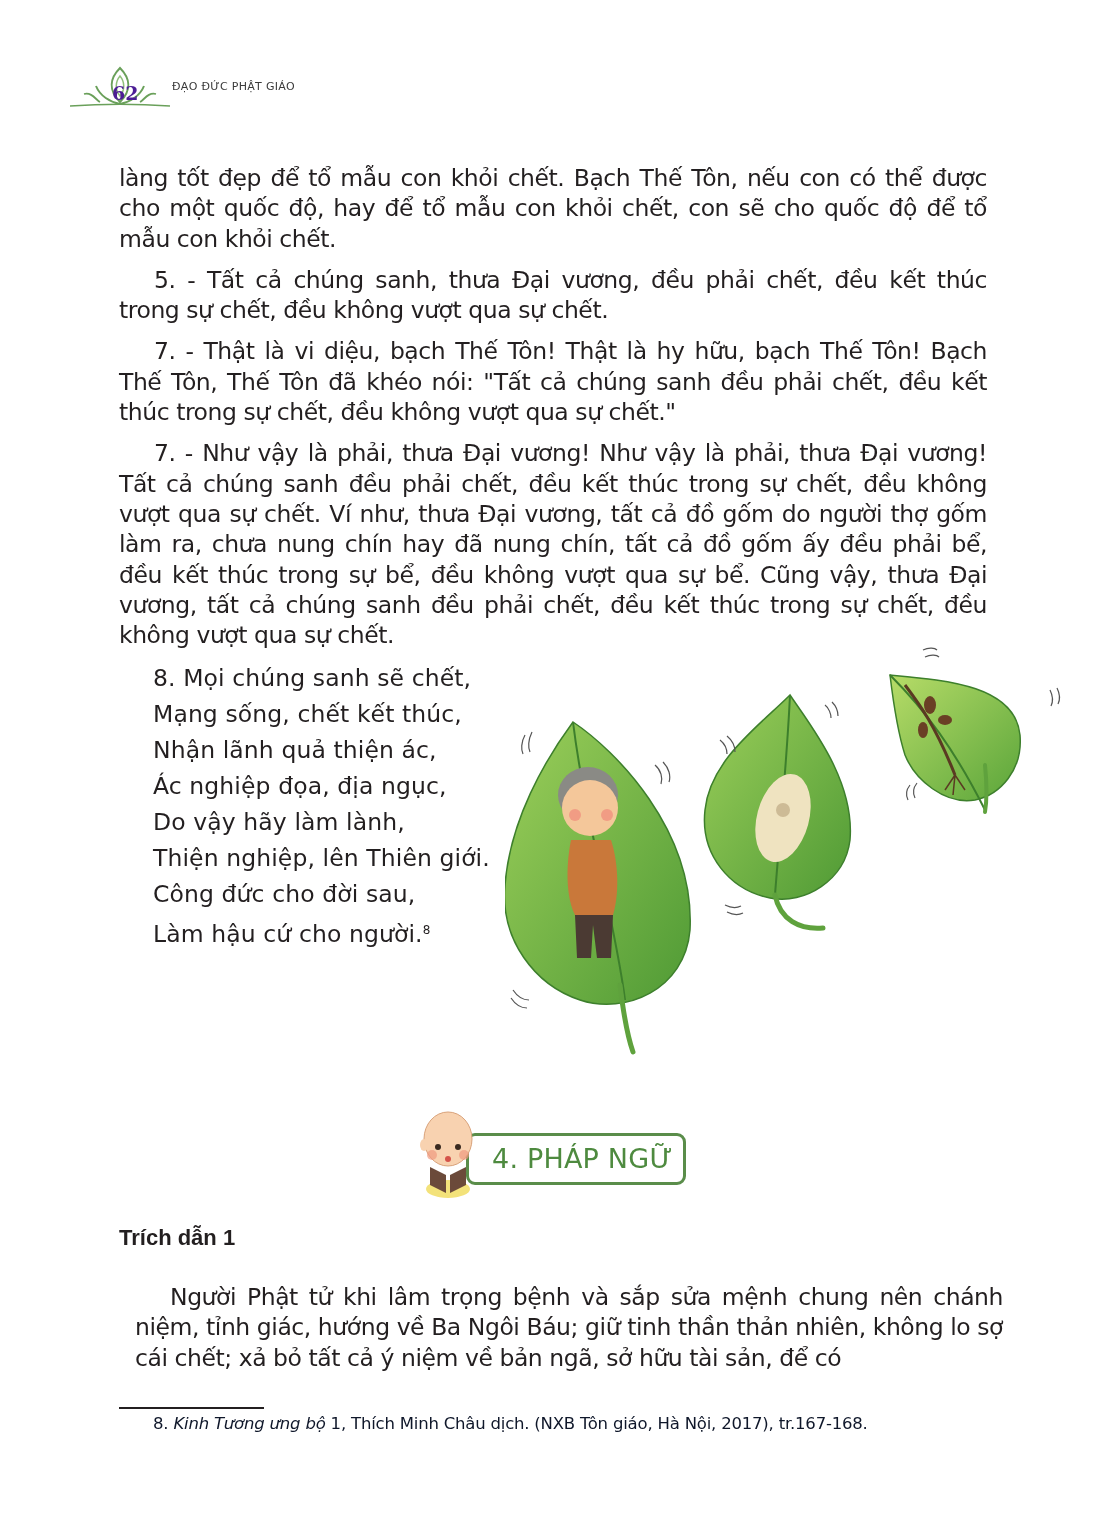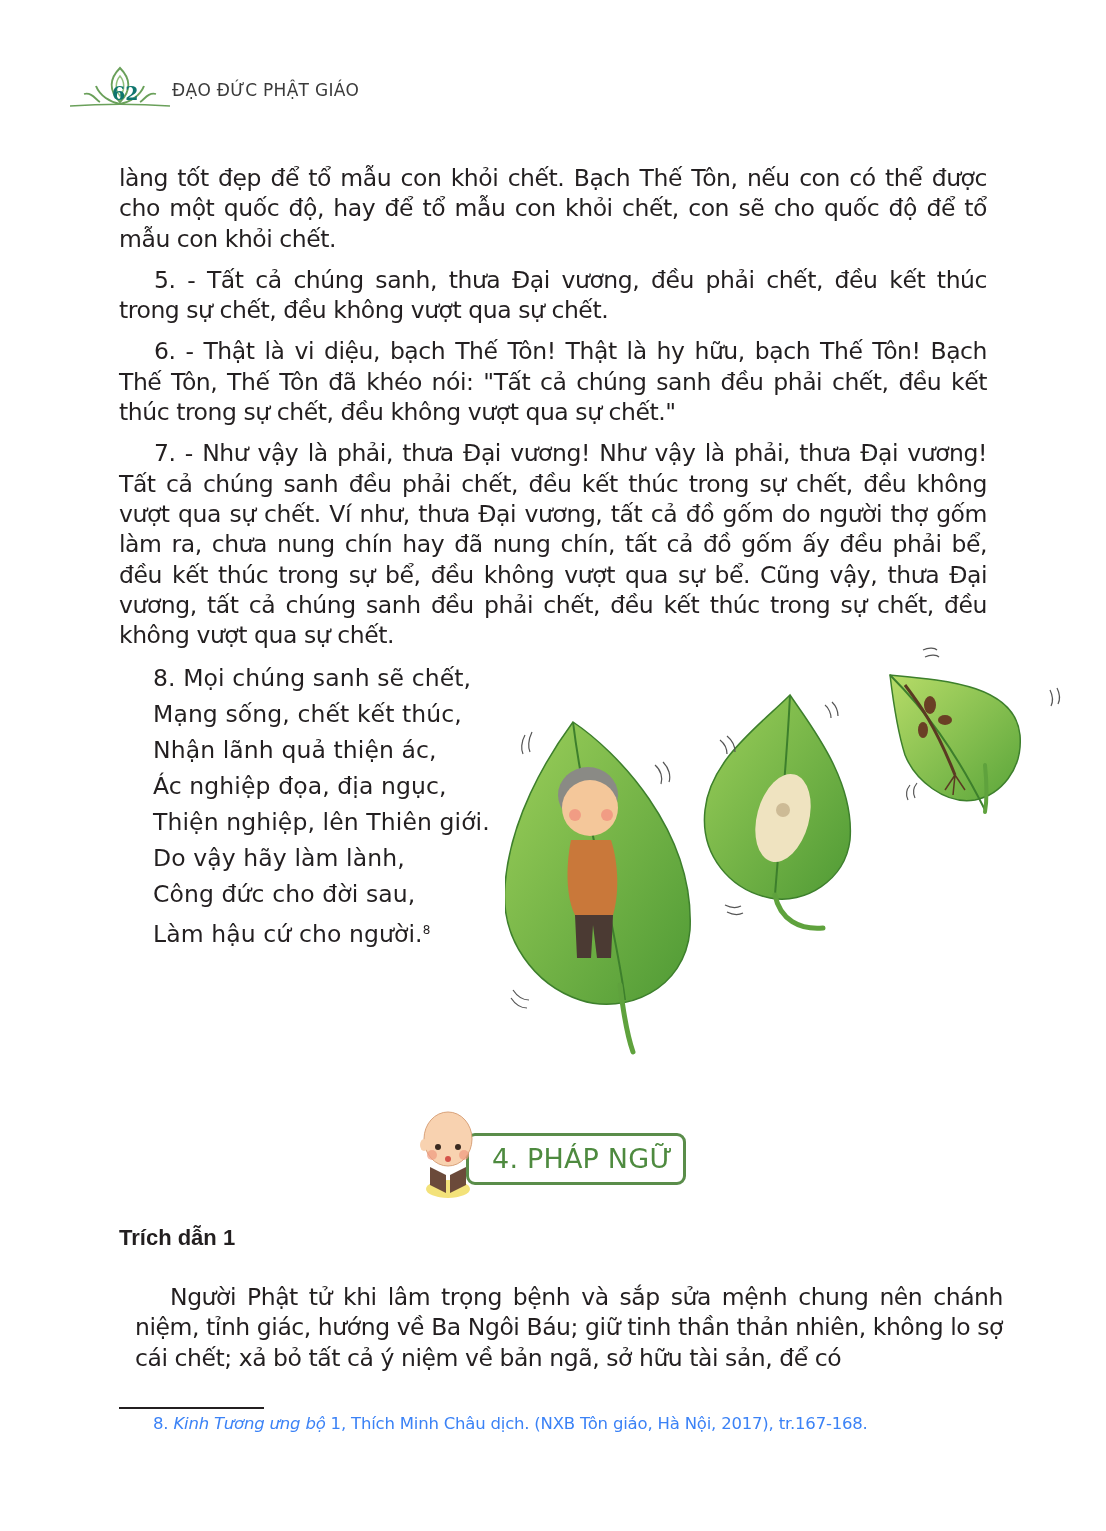--- a/index.html
+++ b/index.html
@@ -1,35 +1,35 @@
 <!DOCTYPE html>
 <html><head>
 <meta charset="utf-8">
 <style>
   html, body { margin:0; padding:0; background:#ffffff; }
   body { width:1106px; height:1531px; position:relative; overflow:hidden; font-family:"DejaVu Sans", sans-serif; color:#231f20; }
   .header { position:absolute; left:70px; top:64px; width:340px; height:50px; }
   .header .logo { position:absolute; left:0; top:0; width:100px; height:48px; }
-  .header .page-num { position:absolute; left:42px; top:18px; font-family:"DejaVu Serif", serif; font-size:19px; font-weight:bold; color:#0f766e; }
-  .header .book-title { position:absolute; left:102px; top:16px; font-size:17px; letter-spacing:0.3px; color:#3a3a3a; }
+  .header .page-num { position:absolute; left:42px; top:18px; font-family:"DejaVu Serif", serif; font-size:19px; font-weight:bold; color:#4c1d95; }
+  .header .book-title { position:absolute; left:102px; top:16px; font-size:11px; letter-spacing:0.3px; color:#3a3a3a; }
   .body-text { position:absolute; left:119px; width:868px; font-size:23.5px; line-height:30.3px; text-align:justify; letter-spacing:-0.45px; }
   .body-text p { margin:0 0 11px 0; }
   .indent { text-indent:35px; }
   .verse { position:absolute; left:153px; top:660px; font-size:23.5px; line-height:36px; letter-spacing:0.1px; }
   .verse div { white-space:nowrap; }
   sup { font-size:12px; vertical-align:8px; }
   .illustration { position:absolute; left:505px; top:640px; width:560px; height:420px; }
   .section-badge { position:absolute; left:416px; top:1105px; width:275px; height:95px; }
   .section-box { position:absolute; left:50px; top:28px; width:220px; height:52px; border:3px solid #5a8d4a; border-radius:9px; box-sizing:border-box; background:#fff; }
   .section-title { position:absolute; left:76px; top:38px; font-size:27px; font-weight:normal; color:#4e8a3f; letter-spacing:0.2px; white-space:nowrap; }
   .monk { position:absolute; left:0; top:0; width:70px; height:95px; }
   .subhead { position:absolute; left:119px; top:1225px; font-size:22px; font-weight:bold; font-family:"Liberation Sans", sans-serif; }
   .quote { position:absolute; left:119px; top:1266px; width:868px; font-size:23.5px; line-height:30.3px; text-align:justify; letter-spacing:-0.45px; }
   .footnote-rule { position:absolute; left:119px; top:1407px; width:145px; height:2px; background:#231f20; }
-  .footnote { position:absolute; left:153px; top:1414px; font-size:16.5px; color:#3b82f6; letter-spacing:-0.2px; }
+  .footnote { position:absolute; left:153px; top:1414px; font-size:16.5px; color:#0f172a; letter-spacing:-0.2px; }
   .footnote i { font-style:italic; }
 </style>
 </head>
 <body>
 
 <div class="header">
   <svg class="logo" viewBox="0 0 100 48">
     <path d="M50 4 C40 14 38 26 50 38 C62 26 60 14 50 4 Z" fill="none" stroke="#6aa05a" stroke-width="2"></path>
     <path d="M50 12 C45 18 45 26 50 32 C55 26 55 18 50 12 Z" fill="none" stroke="#8fbf7a" stroke-width="1.5"></path>
     <path d="M26 22 C30 32 40 38 50 40 C60 38 70 32 74 22" fill="none" stroke="#6aa05a" stroke-width="2"></path>
@@ -37,31 +37,31 @@
     <path d="M86 30 C78 28 74 36 70 38" fill="none" stroke="#6aa05a" stroke-width="1.8"></path>
     <path d="M0 42 C30 40 70 40 100 42" fill="none" stroke="#6aa05a" stroke-width="1.5"></path>
   </svg>
   <span class="page-num">62</span>
   <span class="book-title">ĐẠO ĐỨC PHẬT GIÁO</span>
 </div>
 
 <div class="body-text" style="top:163px;">
   <p>làng tốt đẹp để tổ mẫu con khỏi chết. Bạch Thế Tôn, nếu con có thể được cho một quốc độ, hay để tổ mẫu con khỏi chết, con sẽ cho quốc độ để tổ mẫu con khỏi chết.</p>
   <p class="indent">5. - Tất cả chúng sanh, thưa Đại vương, đều phải chết, đều kết thúc trong sự chết, đều không vượt qua sự chết.</p>
-  <p class="indent">6. - Thật là vi diệu, bạch Thế Tôn! Thật là hy hữu, bạch Thế Tôn! Bạch Thế Tôn, Thế Tôn đã khéo nói: "Tất cả chúng sanh đều phải chết, đều kết thúc trong sự chết, đều không vượt qua sự chết."</p>
+  <p class="indent">7. - Thật là vi diệu, bạch Thế Tôn! Thật là hy hữu, bạch Thế Tôn! Bạch Thế Tôn, Thế Tôn đã khéo nói: "Tất cả chúng sanh đều phải chết, đều kết thúc trong sự chết, đều không vượt qua sự chết."</p>
   <p class="indent">7. - Như vậy là phải, thưa Đại vương! Như vậy là phải, thưa Đại vương! Tất cả chúng sanh đều phải chết, đều kết thúc trong sự chết, đều không vượt qua sự chết. Ví như, thưa Đại vương, tất cả đồ gốm do người thợ gốm làm ra, chưa nung chín hay đã nung chín, tất cả đồ gốm ấy đều phải bể, đều kết thúc trong sự bể, đều không vượt qua sự bể. Cũng vậy, thưa Đại vương, tất cả chúng sanh đều phải chết, đều kết thúc trong sự chết, đều không vượt qua sự chết.</p>
 </div>
 
 <div class="verse">
   <div>8. Mọi chúng sanh sẽ chết,</div>
   <div>Mạng sống, chết kết thúc,</div>
   <div>Nhận lãnh quả thiện ác,</div>
   <div>Ác nghiệp đọa, địa ngục,</div>
+  <div>Do vậy hãy làm lành,</div>
   <div>Thiện nghiệp, lên Thiên giới.</div>
-  <div>Do vậy hãy làm lành,</div>
   <div>Công đức cho đời sau,</div>
   <div><span>Làm hậu cứ cho người.</span><sup>8</sup></div>
 </div>
 
 <svg class="illustration" viewBox="0 0 560 420">
   <defs>
     <linearGradient id="lg1" x1="0" y1="0" x2="1" y2="1">
       <stop offset="0" stop-color="#9ccf5a"></stop>
       <stop offset="1" stop-color="#4f9a35"></stop>
     </linearGradient>

